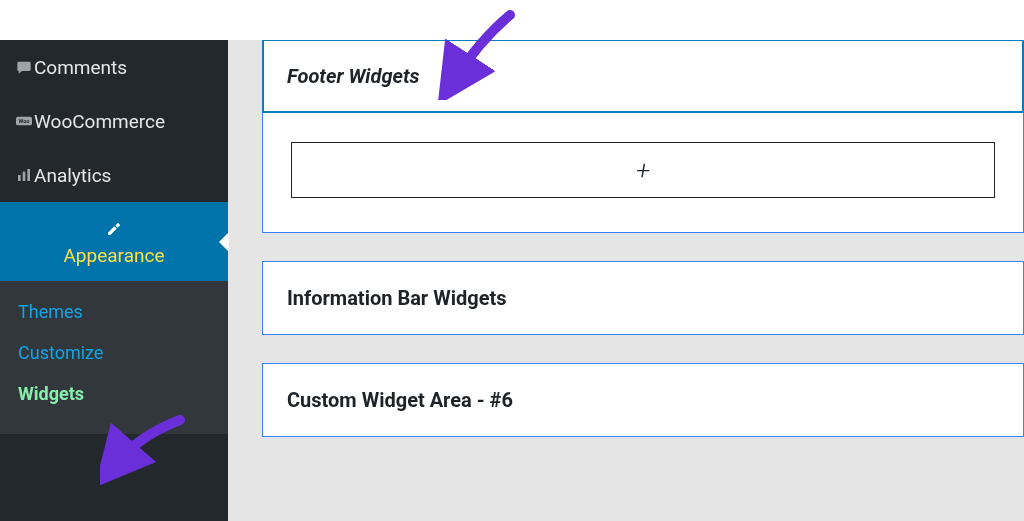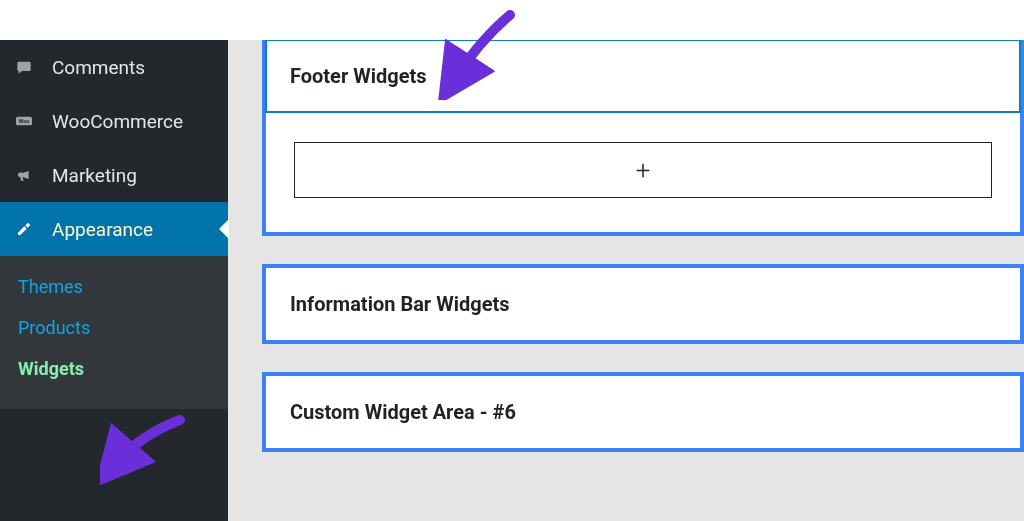--- a/index.html
+++ b/index.html
@@ -11,39 +11,40 @@
     background: #23282d;
     color: #fff;
     padding-top: 40px;
     flex-shrink: 0;
     position: relative;
     z-index: 3;
   }
   .sidebar .item {
     display: flex;
     align-items: center;
-    gap: 20px;
+    gap: 2px;
     padding: 14px 16px;
     font-size: 19px;
     font-weight: 400;
     color: #e6e6e6;
     cursor: pointer;
   }
   .sidebar .item .icon {
     width: 16px;
     height: 26px;
     display: flex;
     align-items: center;
     justify-content: flex-end;
     color: #9ea3a8;
   }
   .sidebar .item.active {
     background: #0073aa;
-    color: #fef9c3;
+    color: #fde047;
     position: relative;
+    flex-direction: column;
   }
   .sidebar .item.active .icon { color: #fff; }
   .sidebar .item.active::after {
     content: "";
     position: absolute;
     right: -1px;
     top: 50%;
     transform: translateY(-50%);
     width: 0; height: 0;
     border-top: 10px solid transparent;
@@ -67,23 +68,23 @@
   .main {
     flex: 1;
     background: #e5e5e5;
     padding-top: 40px;
     position: relative;
     overflow: hidden;
   }
   .area {
     background: #fff;
     margin: 0 0 28px 34px;
-    border: 4px solid #3b82f6;
-  }
-  .area.first { margin-top: 0; border-top: none; }
+    border: 1px solid #3b82f6;
+  }
+  .area.first { margin-top: 0; border-top: none; font-style: italic; }
   .area-title {
     padding: 24px 24px;
     font-size: 20px;
     font-weight: 700;
     color: #1d2327;
   }
   .area.selected .area-title {
     border: 2px solid #0a7cc2;
     margin: -1px;
     padding: 23px 23px;
@@ -131,45 +132,47 @@
       <span class="icon">
         <svg width="26" height="18" viewBox="0 0 26 18">
             <rect x="0" y="2" width="26" height="14" rx="3" fill="#9ea3a8"></rect>
             <text x="4" y="13" font-size="9" font-weight="700" fill="#23282d">Woo</text>
           </svg>
       </span>
       <span>WooCommerce</span>
     </div>
 
 
-
     <div class="item">
       <span class="icon">
         <svg width="24" height="24" viewBox="0 0 24 24" fill="currentColor">
-            <path d="M3 10v4l3 1 2 6h3l-1-6 9 3V6l-9 3-3-1-4 2z"></path>
-          </svg>
-      </span>
-      <span>Marketing</span>
-    </div>
+            <rect x="3" y="12" width="4" height="9"></rect>
+            <rect x="10" y="7" width="4" height="14"></rect>
+            <rect x="17" y="3" width="4" height="18"></rect>
+          </svg>
+      </span>
+      <span>Analytics</span>
+    </div>
+
 
     <div class="item active">
       <span class="icon">
         <svg width="24" height="24" viewBox="0 0 24 24" fill="currentColor">
             <path d="M20.7 5.3l-2-2a1 1 0 0 0-1.4 0L14 6.6l3.4 3.4 3.3-3.3a1 1 0 0 0 0-1.4zM3 17.5V21h3.5L16 11.5 12.5 8 3 17.5z"></path>
           </svg>
       </span>
       <span>Appearance</span>
     </div>
 
     <div class="submenu">
       <div class="sub">
         <span>Themes</span>
       </div>
       <div class="sub">
-        <span>Products</span>
+        <span>Customize</span>
       </div>
       <div class="sub current">
         <span>Widgets</span>
       </div>
     </div>
 
   </nav>
 
   <main class="main">
 

